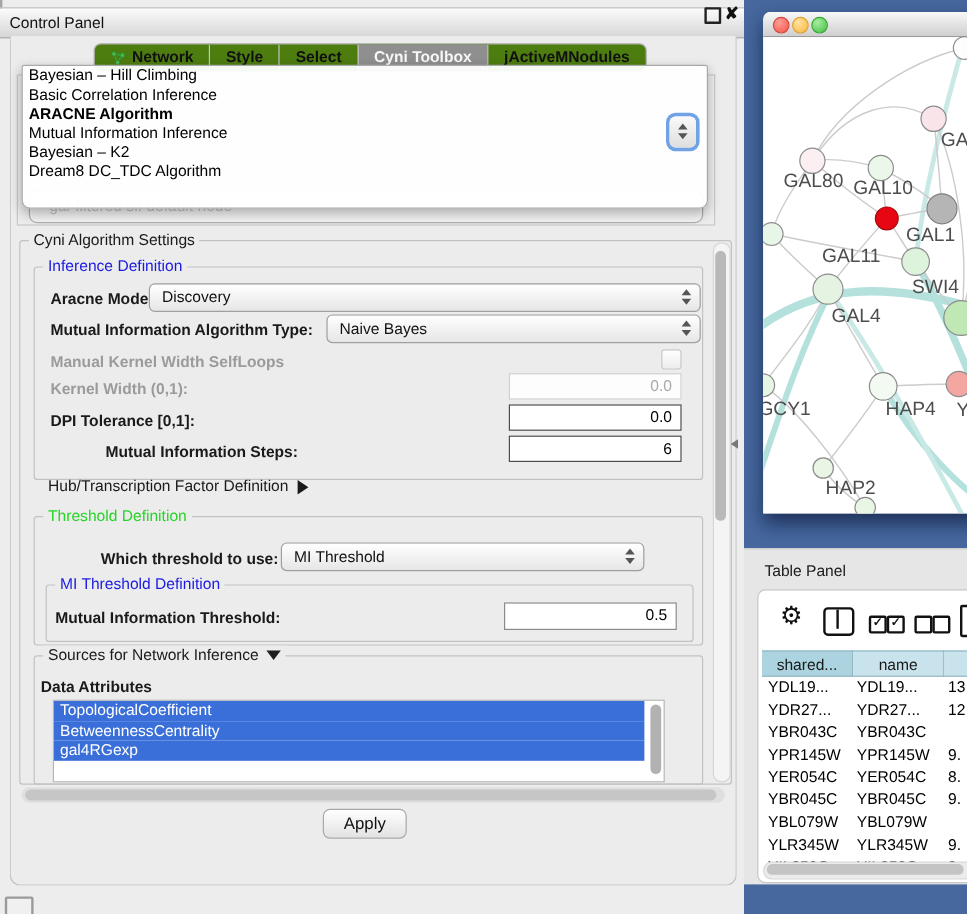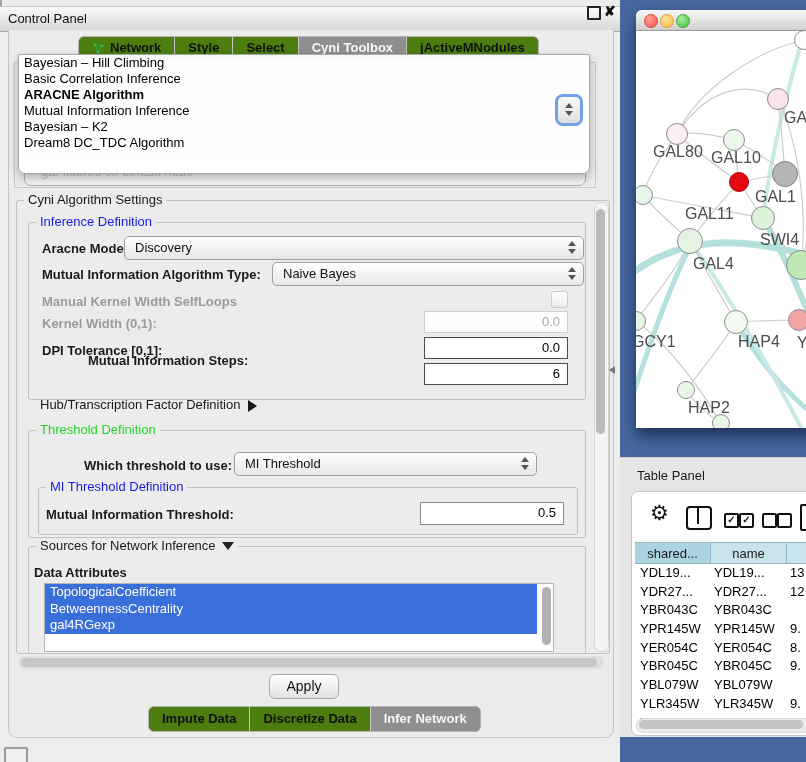--- a/index.html
+++ b/index.html
@@ -211,21 +211,21 @@
   <span class="lbl dis" style="left:42px;top:294px;">Manual Kernel Width SelfLoops</span>
   <div class="cb" style="left:551px;top:291px;"></div>
   <span class="lbl dis" style="left:42px;top:316px;">Kernel Width (0,1):</span>
   <div class="tfield dis" style="left:424px;top:311px;width:135px;height:20px;">
     <span>0.0</span>
   </div>
   <span class="lbl b" style="left:42px;top:343px;">DPI Tolerance [0,1]:</span>
   <div class="tfield dark" style="left:424px;top:337px;width:135px;height:20px;">
     <span>0.0</span>
   </div>
-  <span class="lbl b" style="left:42px;top:353px;padding-left:46px;">Mutual Information Steps:</span>
+  <span class="lbl b" style="left:42px;top:369px;padding-left:46px;">Mutual Information Steps:</span>
   <div class="tfield dark" style="left:424px;top:363px;width:135px;height:20px;">
     <span>6</span>
   </div>
 
   <span class="lbl" style="left:40px;top:397px;">
     <span>Hub/Transcription Factor Definition</span><span class="tri-right"></span>
   </span>
 
   <div class="fs" style="left:28px;top:430px;width:556px;height:106px;">
     <span class="lg green">Threshold Definition</span>
@@ -263,31 +263,20 @@
   </div>
 
   <div class="vsb">
       <div class="thumb"></div>
     </div>
   <div class="hsb">
       <div class="thumb"></div>
     </div>
 
   <div class="apply-btn">Apply</div>
-  <div class="tabbar" id="bottom-tabs">
-    <div class="tab">
-        <span>Impute Data</span>
-      </div>
-    <div class="tab">
-        <span>Discretize Data</span>
-      </div>
-    <div class="tab sel">
-        <span>Infer Network</span>
-      </div>
-  </div>
 
   <div class="corner-btn"></div>
   <div class="divider-arrow"></div>
 
   <div class="desktop-top">
     <div class="net-window">
       <div class="net-titlebar">
         <div class="tl red"></div>
         <div class="tl yellow"></div>
         <div class="tl green"></div>

